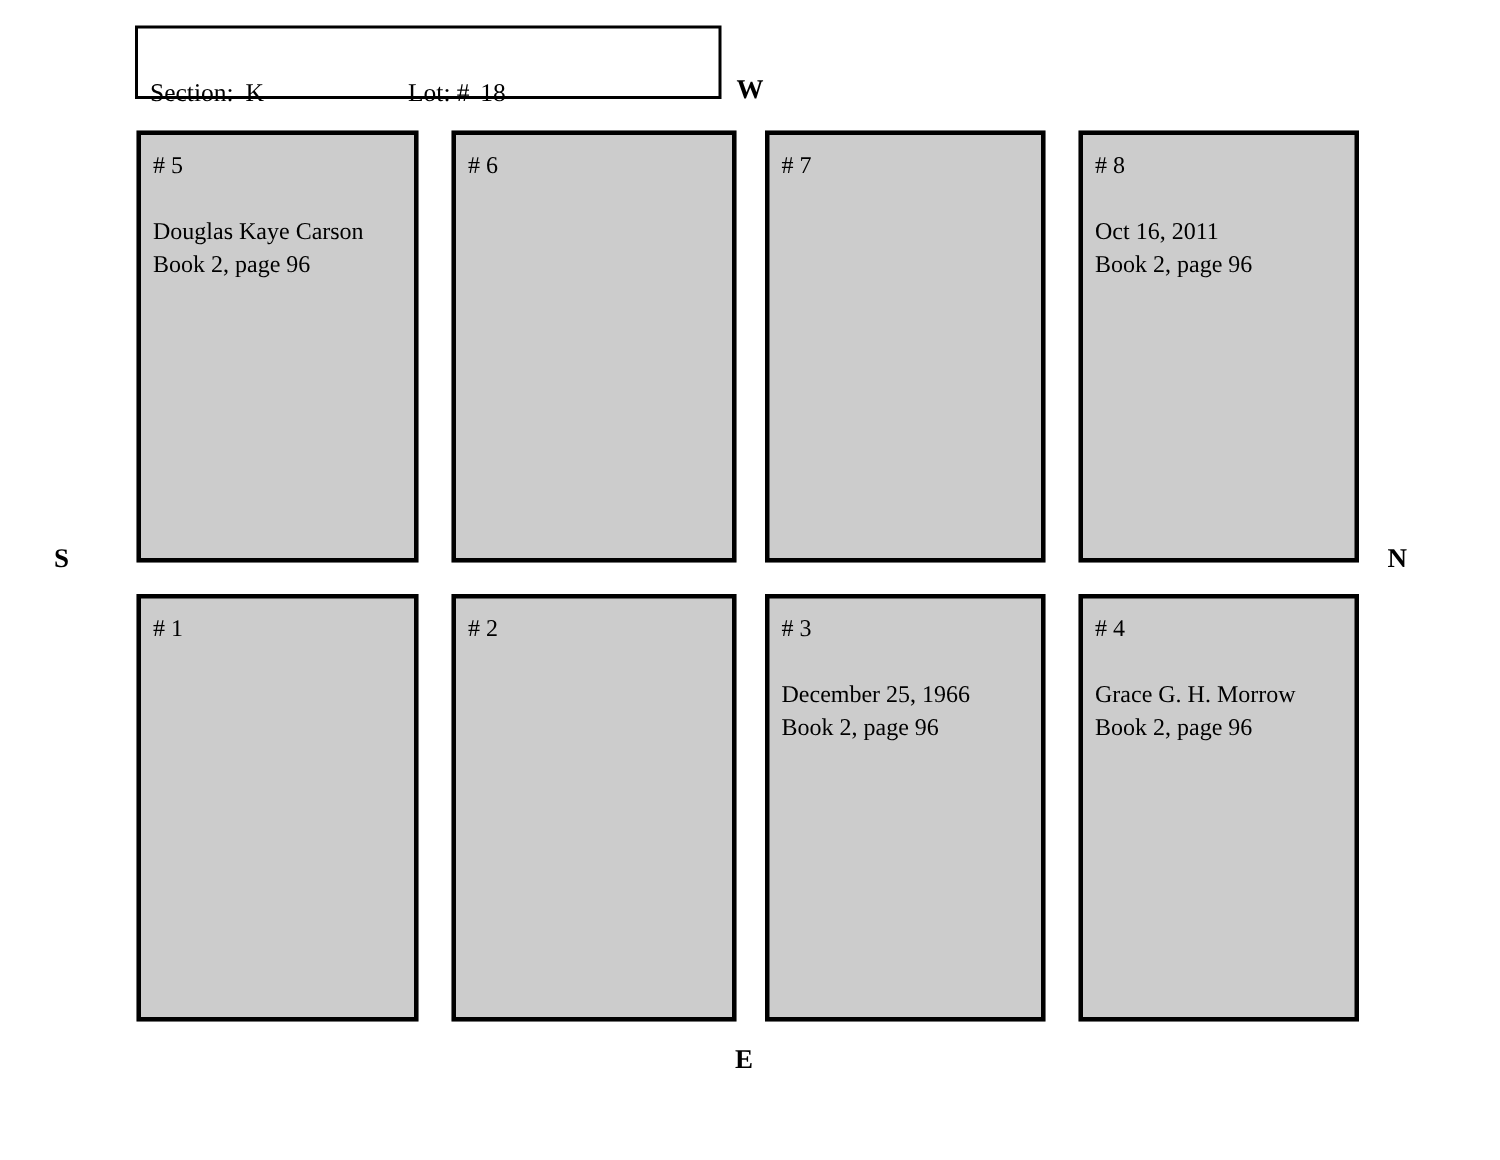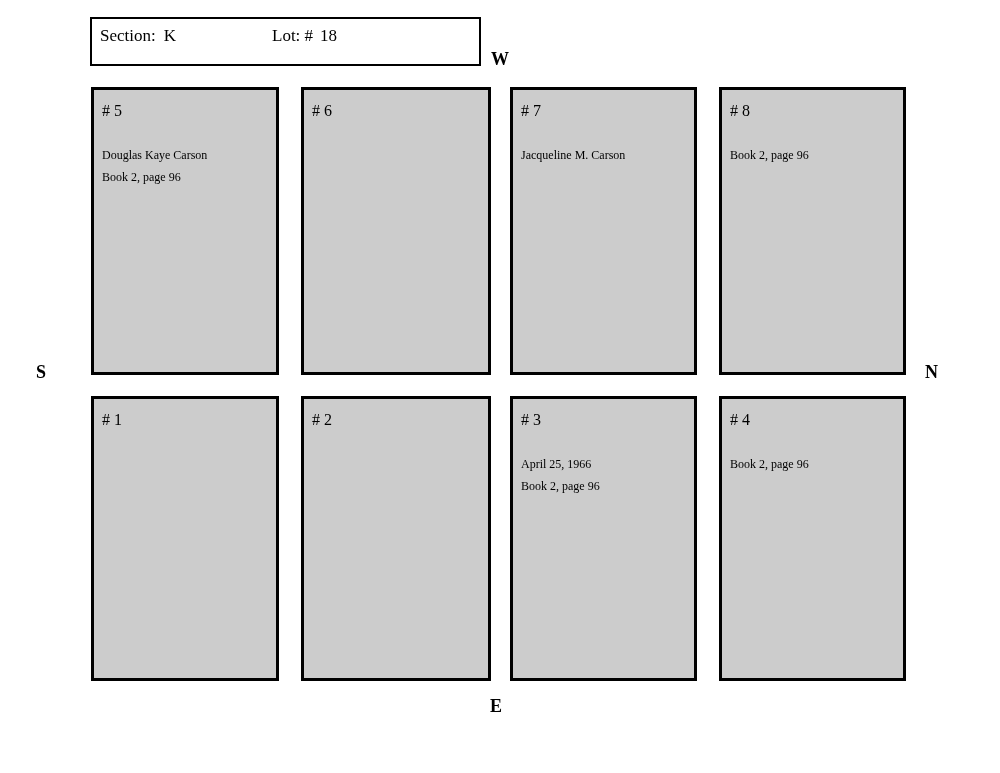--- a/index.html
+++ b/index.html
@@ -31,21 +31,21 @@
     position: absolute;
     left: 8px;
     top: 6px;
     width: 375px;
     display: flex;
     align-items: baseline;
     font-size: 17px;
     line-height: 22px;
     white-space: pre;
   }
-  .hdr-field { display: flex; align-items: baseline; white-space: pre; }
+  .hdr-field { display: flex; align-items: baseline; white-space: pre; margin-top: 26px; }
   #section-label { }
   #section-value { margin-left: 8px; }
   #lot-field { margin-left: 96px; }
   #lot-value { margin-left: 7px; }
 
   
   .compass {
     position: absolute;
     font-family: "Liberation Serif", "DejaVu Serif", serif;
     font-weight: bold;
@@ -81,21 +81,21 @@
     top: 11px;
     font-size: 16px;
     line-height: 19px;
     white-space: pre;
   }
   .plot-details {
     position: absolute;
     left: 8px;
     top: 54px;
     right: 4px;
-    font-size: 12px;
+    font-size: 16px;
     line-height: 22px;
   }
   .detail-line { white-space: pre; }
   .detail-line:empty { display: none; }
 </style>
 </head>
 <body>
 
 <div id="header-box">
   <div id="header-row">
@@ -128,28 +128,28 @@
   <div class="plot-details">
     
     
     
   </div>
 </div>
 
 <div class="plot row-top col-3">
   <div class="plot-number"># 7</div>
   <div class="plot-details">
-    <div class="detail-line">Jacqueline M. Carson</div>
 
   </div>
 </div>
 
 <div class="plot row-top col-4">
   <div class="plot-number"># 8</div>
   <div class="plot-details">
+    <div class="detail-line">Oct 16, 2011</div>
     <div class="detail-line">Book 2, page 96</div>
   </div>
 </div>
 
 <div class="plot row-bottom col-1">
   <div class="plot-number"># 1</div>
   <div class="plot-details">
     
     
     
@@ -161,23 +161,24 @@
   <div class="plot-details">
     
     
     
   </div>
 </div>
 
 <div class="plot row-bottom col-3">
   <div class="plot-number"># 3</div>
   <div class="plot-details">
-    <div class="detail-line">April 25, 1966</div>
+    <div class="detail-line">December 25, 1966</div>
     <div class="detail-line">Book 2, page 96</div>
   </div>
 </div>
 
 <div class="plot row-bottom col-4">
   <div class="plot-number"># 4</div>
   <div class="plot-details">
+    <div class="detail-line">Grace G. H. Morrow</div>
     <div class="detail-line">Book 2, page 96</div>
   </div>
 </div>
 
 </body></html>

